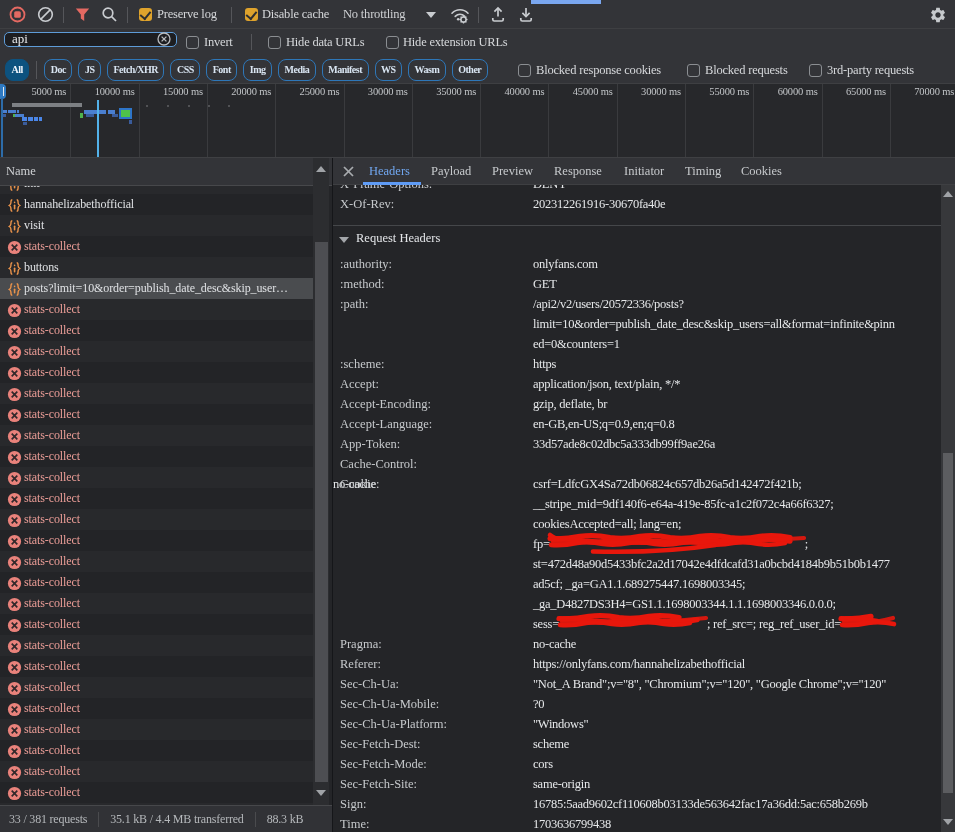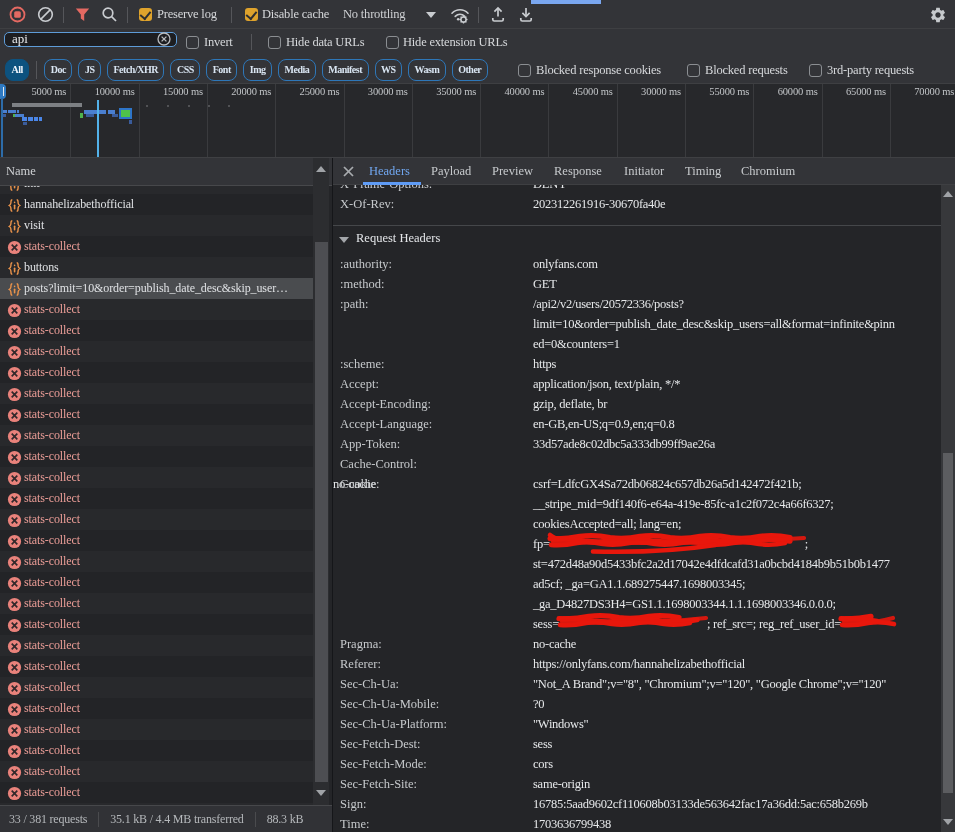--- a/index.html
+++ b/index.html
@@ -553,21 +553,21 @@
           </svg>
         </div>
         <div id="tabs-holder">
             <div class="tab sel" style="left: 36px;">Headers</div>
             <div class="tab-underline" style="left: 30px; width: 58px;"></div>
             <div class="tab" style="left: 98px;">Payload</div>
             <div class="tab" style="left: 159px;">Preview</div>
             <div class="tab" style="left: 221px;">Response</div>
             <div class="tab" style="left: 291px;">Initiator</div>
             <div class="tab" style="left: 352px;">Timing</div>
-            <div class="tab" style="left: 408px;">Chromium</div>
+            <div class="tab" style="left: 408px;">Cookies</div>
           </div>
       </div>
 
       <div id="right-content">
           <div class="hdr-row" style="top: -11px;">
             <div class="hdr-name">X-Frame-Options:</div>
             <div class="hdr-val">
               <div class="hdr-line"><span>DENY</span></div>
             </div>
           </div>
@@ -694,21 +694,21 @@
           </div>
           <div class="hdr-row" style="top: 529px;">
             <div class="hdr-name">Sec-Ch-Ua-Platform:</div>
             <div class="hdr-val">
               <div class="hdr-line"><span>"Windows"</span></div>
             </div>
           </div>
           <div class="hdr-row" style="top: 549px;">
             <div class="hdr-name">Sec-Fetch-Dest:</div>
             <div class="hdr-val">
-              <div class="hdr-line"><span>sess</span></div>
+              <div class="hdr-line"><span>scheme</span></div>
             </div>
           </div>
           <div class="hdr-row" style="top: 589px;">
             <div class="hdr-name">Sec-Fetch-Site:</div>
             <div class="hdr-val">
               <div class="hdr-line"><span>same-origin</span></div>
             </div>
           </div>
           <div class="hdr-row" style="top: 569px;">
             <div class="hdr-name">Sec-Fetch-Mode:</div>

